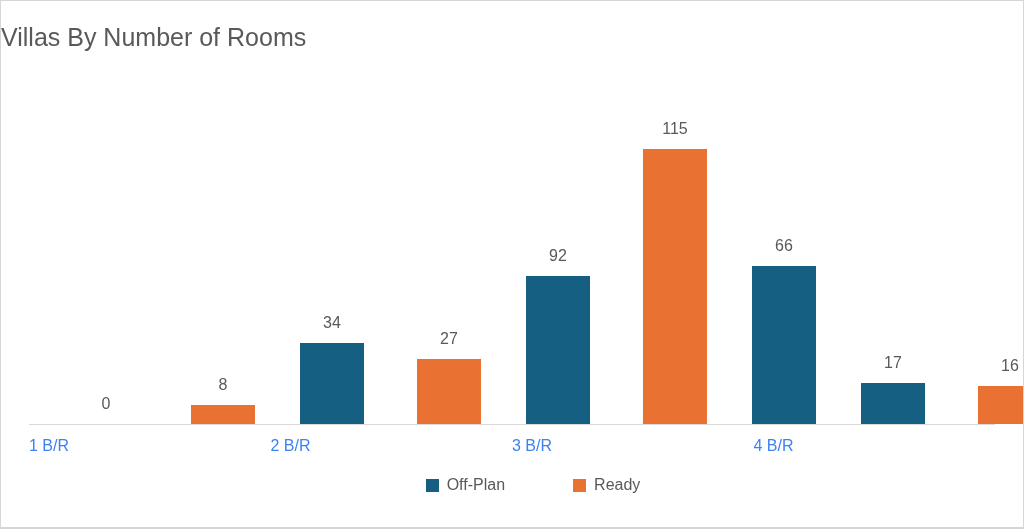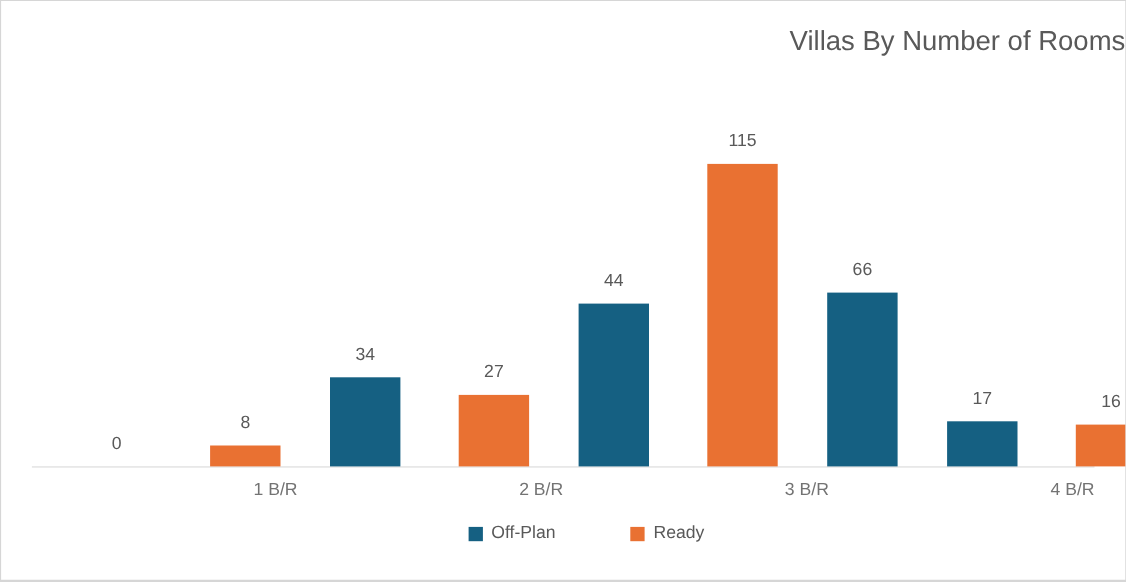--- a/index.html
+++ b/index.html
@@ -12,21 +12,21 @@
     border: 1px solid #D6D6D6;
     border-bottom-width: 2px;
     font-family: "Liberation Sans", sans-serif;
     overflow: hidden;
   }
   .title {
     position: absolute;
     top: 22px;
     left: 0;
     width: 100%;
-    text-align: right;
+    text-align: left;
     font-size: 25px;
     color: #595959;
   }
   .plot {
     position: absolute;
     left: 28px;
     top: 85px;
     width: 966px;
     height: 338px;
     border-bottom: 1px solid #D9D9D9;
@@ -56,24 +56,24 @@
   .bar { width: 64px; }
   .xaxis {
     position: absolute;
     left: 28px;
     top: 424px;
     width: 966px;
     display: flex;
   }
   .xcell {
     flex: 1 1 0;
-    text-align: right;
+    text-align: left;
     padding-top: 12px;
     font-size: 16px;
-    color: #737373;
+    color: #3b82f6;
   }
   .legend {
     position: absolute;
     left: 0;
     top: 475px;
     width: 100%;
     display: flex;
     justify-content: center;
     align-items: center;
     gap: 26px;
@@ -113,21 +113,21 @@
           <div class="bar-label">34</div>
           <div class="bar" style="height: 81px; background: rgb(21, 96, 130);"></div>
         </div>
         <div class="bar-wrap">
           <div class="bar-label">27</div>
           <div class="bar" style="height: 65px; background: rgb(233, 113, 50);"></div>
         </div>
       </div>
       <div class="group">
         <div class="bar-wrap">
-          <div class="bar-label">44</div>
+          <div class="bar-label">92</div>
           <div class="bar" style="height: 148px; background: rgb(21, 96, 130);"></div>
         </div>
         <div class="bar-wrap">
           <div class="bar-label">115</div>
           <div class="bar" style="height: 275px; background: rgb(233, 113, 50);"></div>
         </div>
       </div>
       <div class="group">
         <div class="bar-wrap">
           <div class="bar-label">66</div>

